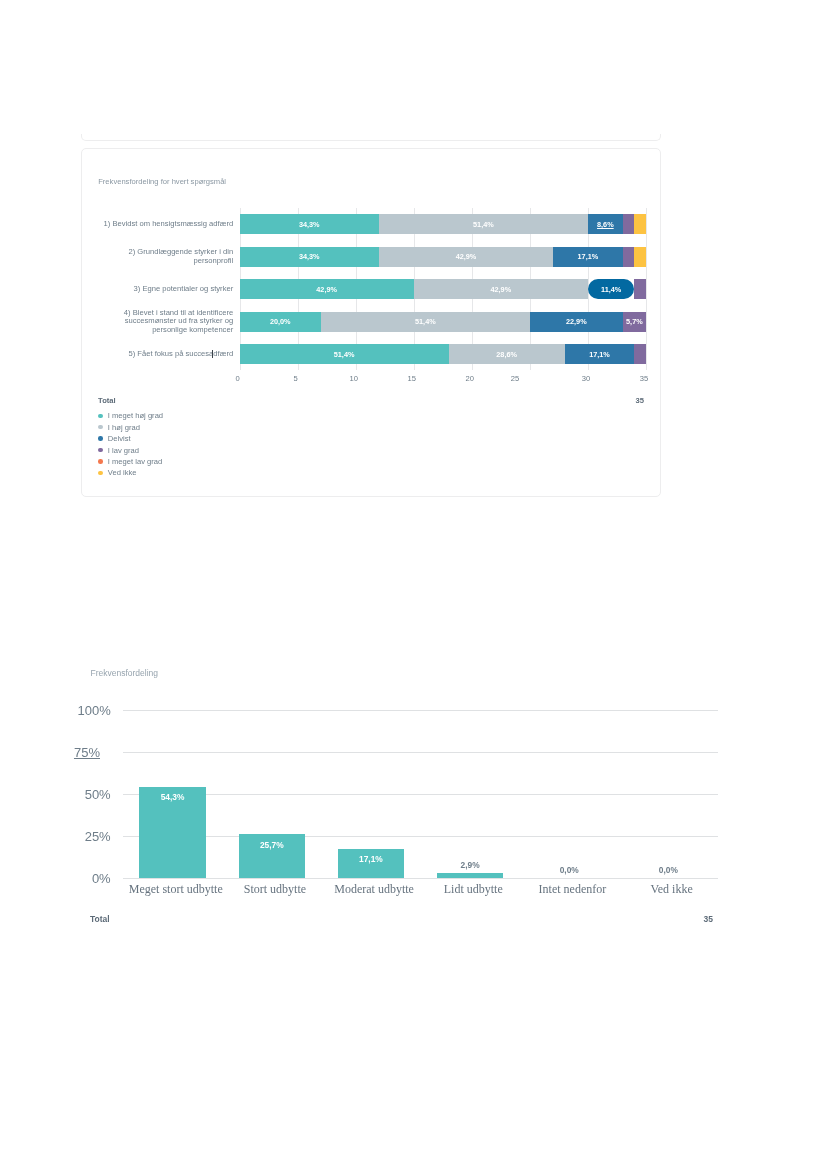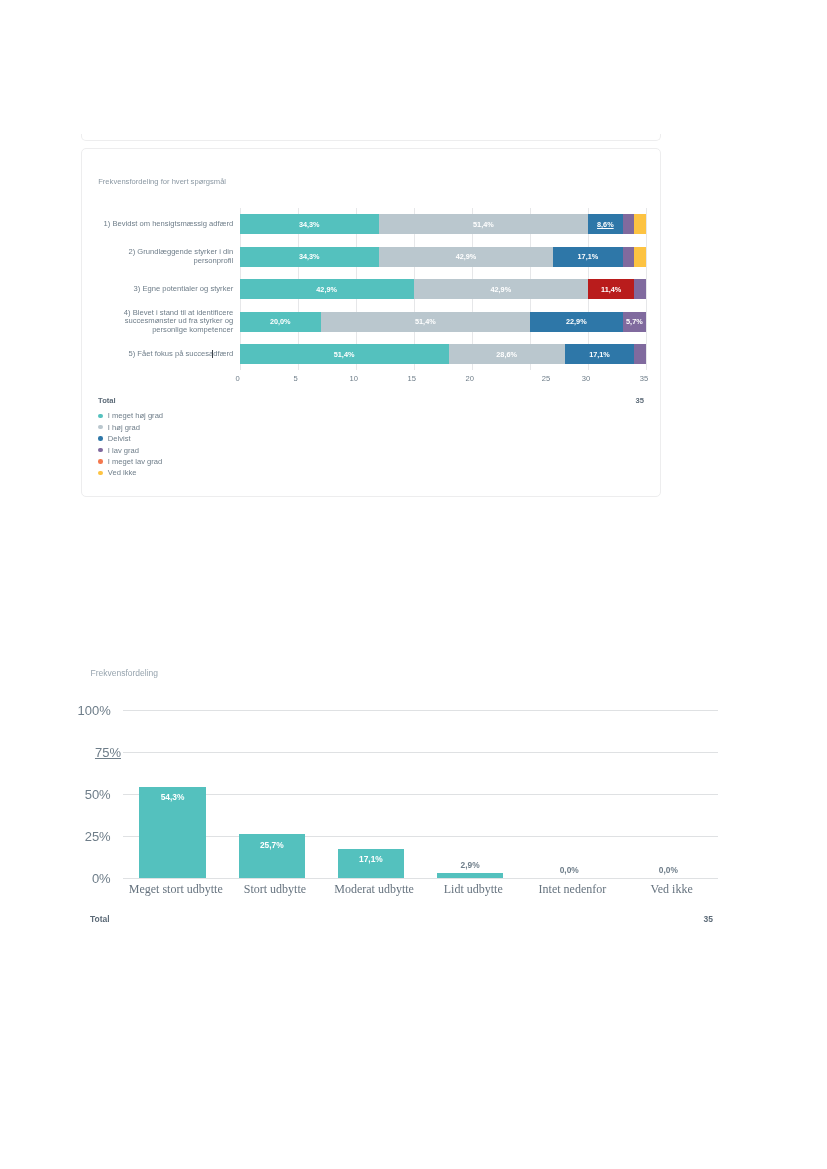--- a/index.html
+++ b/index.html
@@ -69,21 +69,21 @@
       <div class="c1-row" style="top: 38.65px;">
         <div class="seg" style="left: 0px; width: 139.337px; background: rgb(84, 193, 190);">34,3%</div>
         <div class="seg" style="left: 139.337px; width: 174.171px; background: rgb(186, 199, 206);">42,9%</div>
         <div class="seg" style="left: 313.509px; width: 69.6686px; background: rgb(46, 119, 168);">17,1%</div>
         <div class="seg" style="left: 383.177px; width: 11.6114px; background: rgb(128, 106, 158);"></div>
         <div class="seg" style="left: 394.789px; width: 11.6114px; background: rgb(253, 195, 66);"></div>
       </div>
       <div class="c1-row" style="top: 71.1px;">
         <div class="seg" style="left: 0px; width: 174.171px; background: rgb(84, 193, 190);">42,9%</div>
         <div class="seg" style="left: 174.171px; width: 174.171px; background: rgb(186, 199, 206);">42,9%</div>
-        <div class="seg" style="left: 348.343px; width: 46.4457px; background: #b91c1c;">11,4%</div>
+        <div class="seg" style="left: 348.343px; width: 46.4457px; background: #0369a1; border-radius: 10px;">11,4%</div>
         <div class="seg" style="left: 394.789px; width: 11.6114px; background: rgb(128, 106, 158);"></div>
       </div>
       <div class="c1-row" style="top: 103.55px;">
         <div class="seg" style="left: 0px; width: 81.28px; background: rgb(84, 193, 190);">20,0%</div>
         <div class="seg" style="left: 81.28px; width: 209.006px; background: rgb(186, 199, 206);">51,4%</div>
         <div class="seg" style="left: 290.286px; width: 92.8914px; background: rgb(46, 119, 168);">22,9%</div>
         <div class="seg" style="left: 383.177px; width: 23.2229px; background: rgb(128, 106, 158);">5,7%</div>
       </div>
       <div class="c1-row" style="top: 136px;">
         <div class="seg" style="left: 0px; width: 209.006px; background: rgb(84, 193, 190);">51,4%</div>
@@ -98,21 +98,21 @@
       <div class="c1-cat" style="left: 100.2px; width: 133px; top: 269.15px; height: 40px;">3) Egne potentialer og styrker</div>
       <div class="c1-cat" style="left: 100.2px; width: 133px; top: 301.6px; height: 40px;">4) Blevet i stand til at identificere succesmønster ud fra styrker og personlige kompetencer</div>
       <div class="c1-cat" style="left: 100.2px; width: 133px; top: 334.05px; height: 40px;">5) Fået fokus på succesadfærd</div>
     </div>
   <div id="c1-ticks">
       <div class="c1-tick" style="left: 217.6px; width: 40px;">0</div>
       <div class="c1-tick" style="left: 275.657px; width: 40px;">5</div>
       <div class="c1-tick" style="left: 333.714px; width: 40px;">10</div>
       <div class="c1-tick" style="left: 391.771px; width: 40px;">15</div>
       <div class="c1-tick" style="left: 449.829px; width: 40px;">20</div>
-      <div class="c1-tick" style="left: 526px; width: 40px; text-align: center;">25</div>
+      <div class="c1-tick" style="left: 495px; width: 40px; text-align: center;">25</div>
       <div class="c1-tick" style="left: 565.943px; width: 40px;">30</div>
       <div class="c1-tick" style="left: 624px; width: 40px;">35</div>
     </div>
 
   <div class="tot-label">Total</div>
   <div class="tot-val">35</div>
   <div id="c1-legend">
       <div class="legend-item" style="top: 411.3px;">
         <span class="legend-dot" style="background: rgb(84, 193, 190);"></span>
         <span class="legend-txt">I meget høj grad</span>
@@ -146,21 +146,21 @@
       <div class="hgrid" style="top: 83.75px;"></div>
       <div class="hgrid" style="top: 125.625px;"></div>
       <div class="hgrid" style="top: 167.5px;"></div>
       <div class="c2-bar" style="left: 16.3333px; width: 66.5px; height: 90.9525px; background: rgb(84, 193, 190);"></div>
       <div class="c2-bar" style="left: 115.5px; width: 66.5px; height: 43.0475px; background: rgb(84, 193, 190);"></div>
       <div class="c2-bar" style="left: 214.667px; width: 66.5px; height: 28.6425px; background: rgb(84, 193, 190);"></div>
       <div class="c2-bar" style="left: 313.833px; width: 66.5px; height: 4.8575px; background: rgb(84, 193, 190);"></div>
     </div>
   <div id="c2-extras">
       <div class="c2-ytick" style="left: 50.7px; top: 703.4px;">100%</div>
-      <div class="c2-ytick" style="left: 61px; top: 745.275px; text-decoration: underline;">75%</div>
+      <div class="c2-ytick" style="left: 40px; top: 745.275px; text-decoration: underline;">75%</div>
       <div class="c2-ytick" style="left: 50.7px; top: 787.15px;">50%</div>
       <div class="c2-ytick" style="left: 50.7px; top: 829.025px;">25%</div>
       <div class="c2-ytick" style="left: 50.7px; top: 870.9px;">0%</div>
       <div class="c2-val" style="left: 132.583px; width: 80px; top: 791.847px; color: rgb(255, 255, 255);">54,3%</div>
       <div class="c2-cat" style="left: 115.783px; width: 120px; top: 881.7px;">Meget stort udbytte</div>
       <div class="c2-val" style="left: 231.75px; width: 80px; top: 839.752px; color: rgb(255, 255, 255);">25,7%</div>
       <div class="c2-cat" style="left: 214.95px; width: 120px; top: 881.7px;">Stort udbytte</div>
       <div class="c2-val" style="left: 330.917px; width: 80px; top: 854.157px; color: rgb(255, 255, 255);">17,1%</div>
       <div class="c2-cat" style="left: 314.117px; width: 120px; top: 881.7px;">Moderat udbytte</div>
       <div class="c2-val" style="left: 430.083px; width: 80px; top: 860.442px; color: rgb(110, 125, 137);">2,9%</div>

